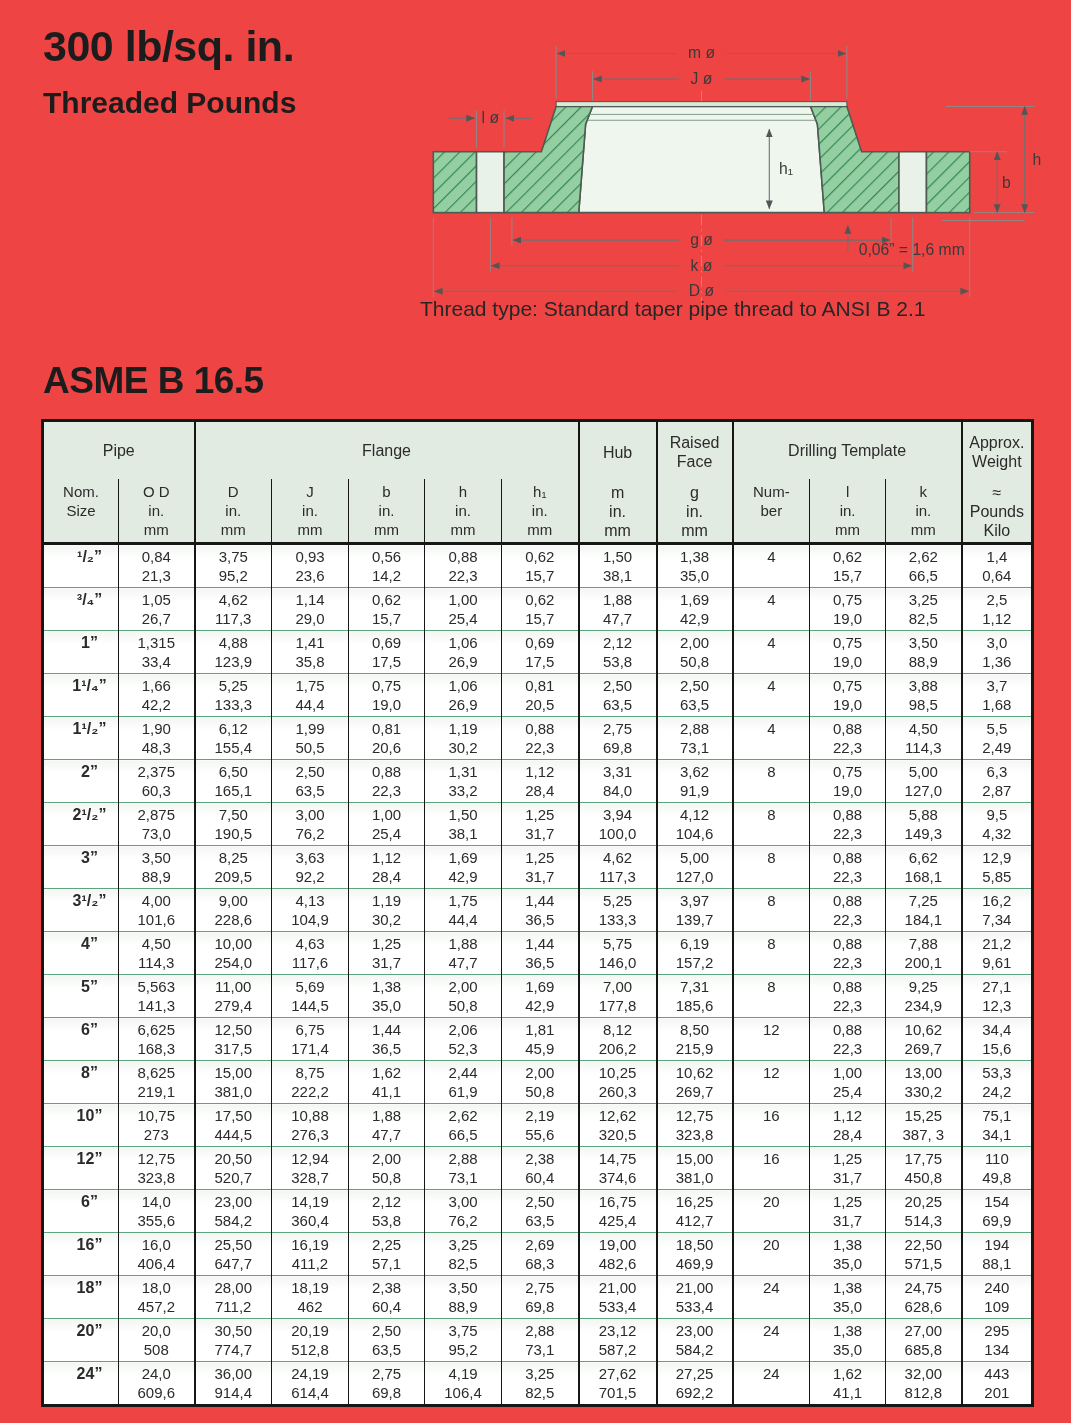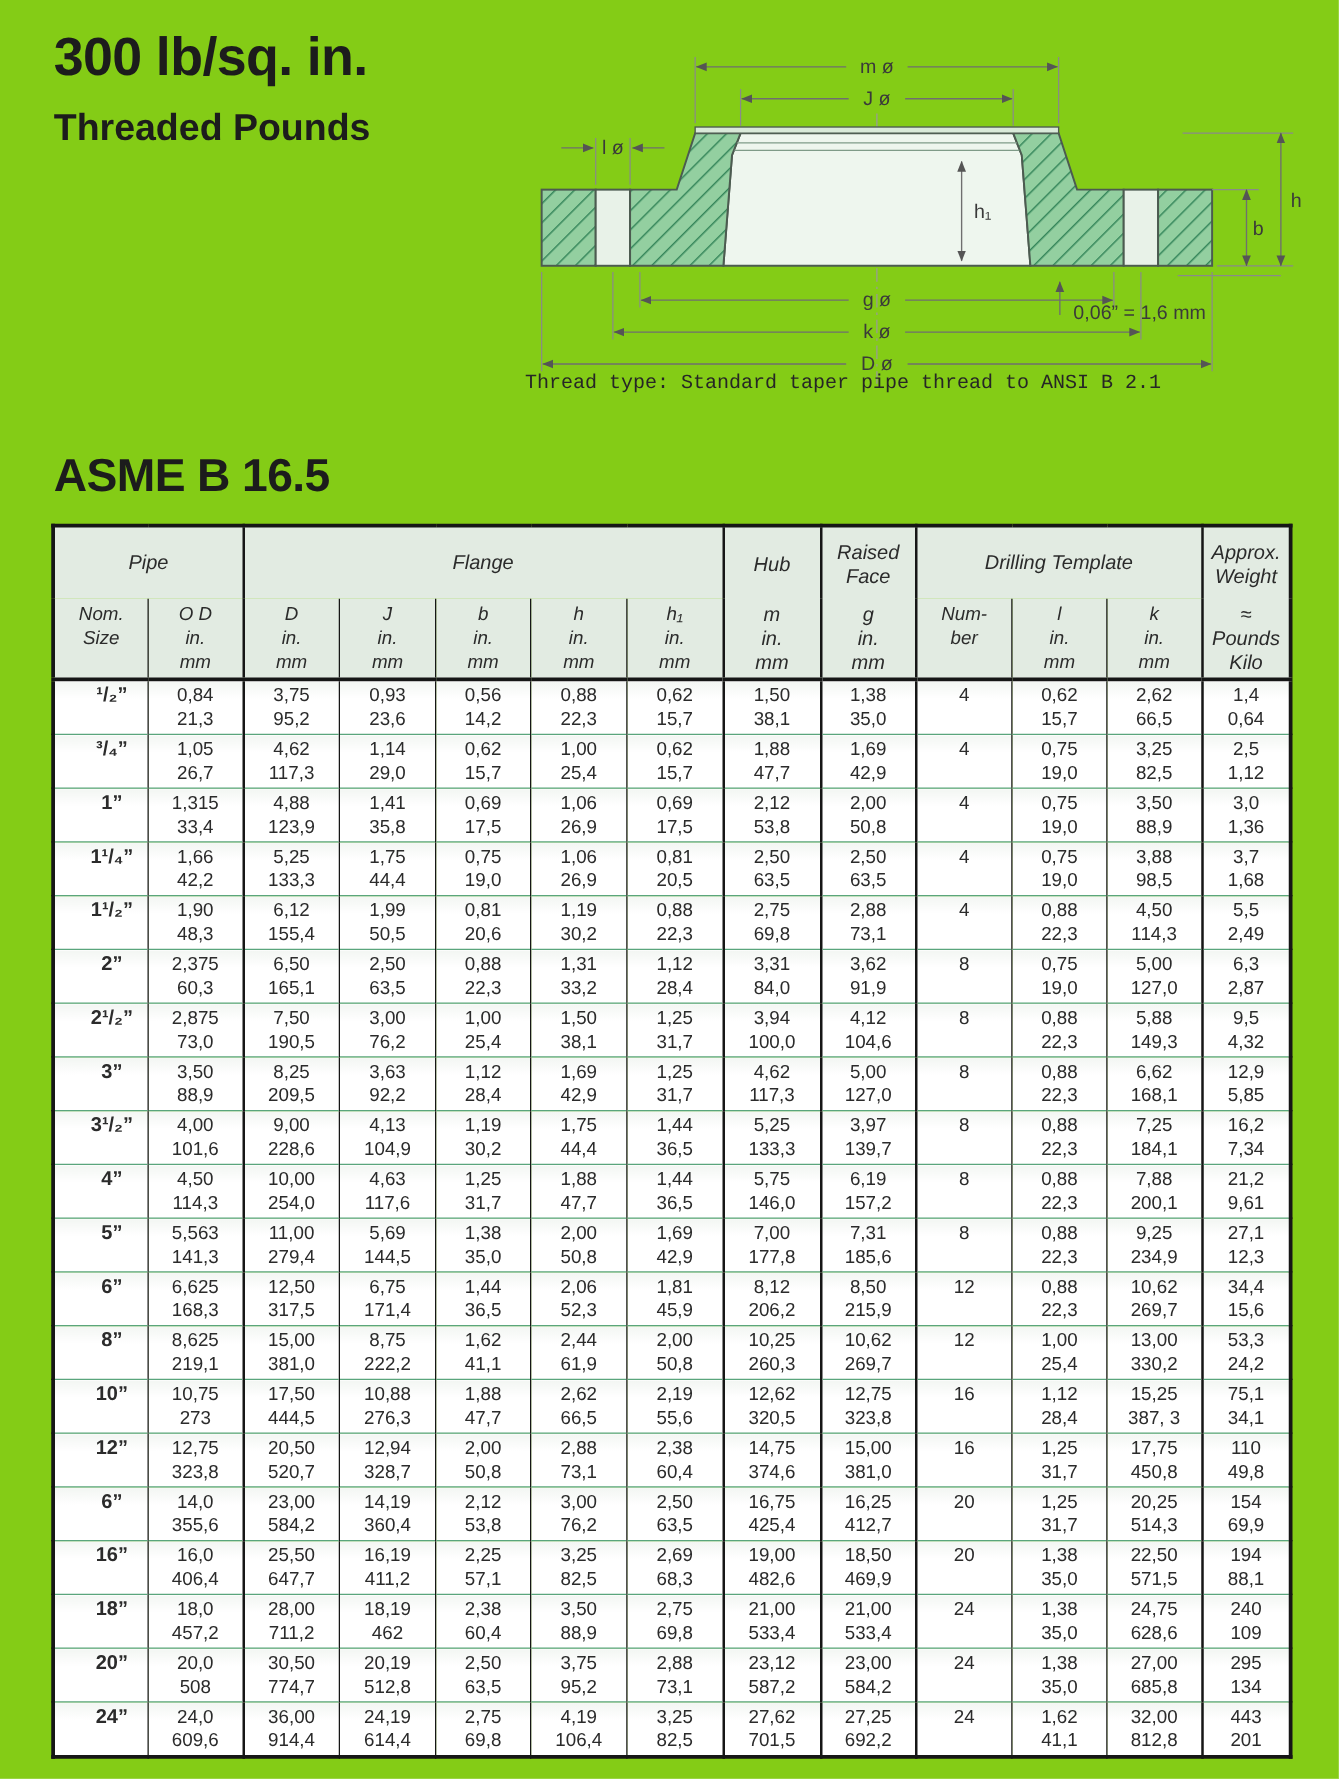--- a/index.html
+++ b/index.html
@@ -3,37 +3,37 @@
 <meta charset="utf-8">
 <style>
   :root{
     --line:#161616;
     --green:#5aa57c;
     --hdr-bg:#e2ebe2;
     --txt:#2b2b2b;
   }
   *{box-sizing:border-box;margin:0;padding:0;}
   body{background:#ffffff;font-family:"Liberation Sans","DejaVu Sans",sans-serif;color:var(--txt);}
-  .page{position:relative;width:1071px;height:1423px;background:#84cc16;overflow:hidden;}
+  .page{position:relative;width:1071px;height:1423px;background:#ef4444;overflow:hidden;}
 
   .title-main{position:absolute;left:43px;top:22px;font-size:43px;font-weight:bold;color:#1c1c1c;letter-spacing:-0.5px;}
   .title-sub{position:absolute;left:43px;top:86px;font-size:30px;font-weight:bold;color:#1c1c1c;}
   .title-standard{position:absolute;left:43px;top:360px;font-size:37px;font-weight:bold;color:#1c1c1c;letter-spacing:-0.5px;}
 
   .diagram-wrap{position:absolute;left:396px;top:16px;width:668px;height:284px;}
-  .diagram-caption{position:absolute;left:420px;top:297px;font-size:16px;color:#262626;font-family:Liberation Mono, monospace;}
+  .diagram-caption{position:absolute;left:420px;top:297px;font-size:21px;color:#262626;}
 
   svg text{font-family:"Liberation Sans","DejaVu Sans",sans-serif;font-size:16px;fill:#3a3a3a;}
 
   .tbl-wrap{position:absolute;left:41px;top:419px;width:990px;}
   table{border-collapse:collapse;table-layout:fixed;width:990px;border:3px solid var(--line);}
   th,td{font-size:15px;line-height:19px;font-weight:normal;text-align:center;vertical-align:top;padding:2px 0 2px 0;}
   thead tr.grp-row th{height:58px;vertical-align:middle;font-size:16px;line-height:19px;padding:0;}
   thead tr.sub-row th{height:65px;padding-top:3px;}
-  thead th{background:var(--hdr-bg);font-style:italic;}
+  thead th{background:var(--hdr-bg);}
   th.span2{vertical-align:top;padding:0;}
   th.span2 .hg{height:56px;display:flex;align-items:center;justify-content:center;flex-direction:column;font-size:16px;line-height:19px;}
   th.span2 .hsub{padding-top:3px;line-height:19px;}
   .b-thin{border-left:1.4px solid var(--line);}
   .b-thick{border-left:2.6px solid var(--line);}
   thead tr.sub-row th, thead th.span2{border-bottom:3px solid var(--line);}
   tbody td{height:43px;background:linear-gradient(180deg,#f3f6f3 0%,#ffffff 32%);}
   tbody tr:not(:first-child) td{border-top:1.6px solid var(--green);}
   td.size-cell{text-align:center;padding-left:17px;font-size:16px;font-weight:bold;}
 </style>

